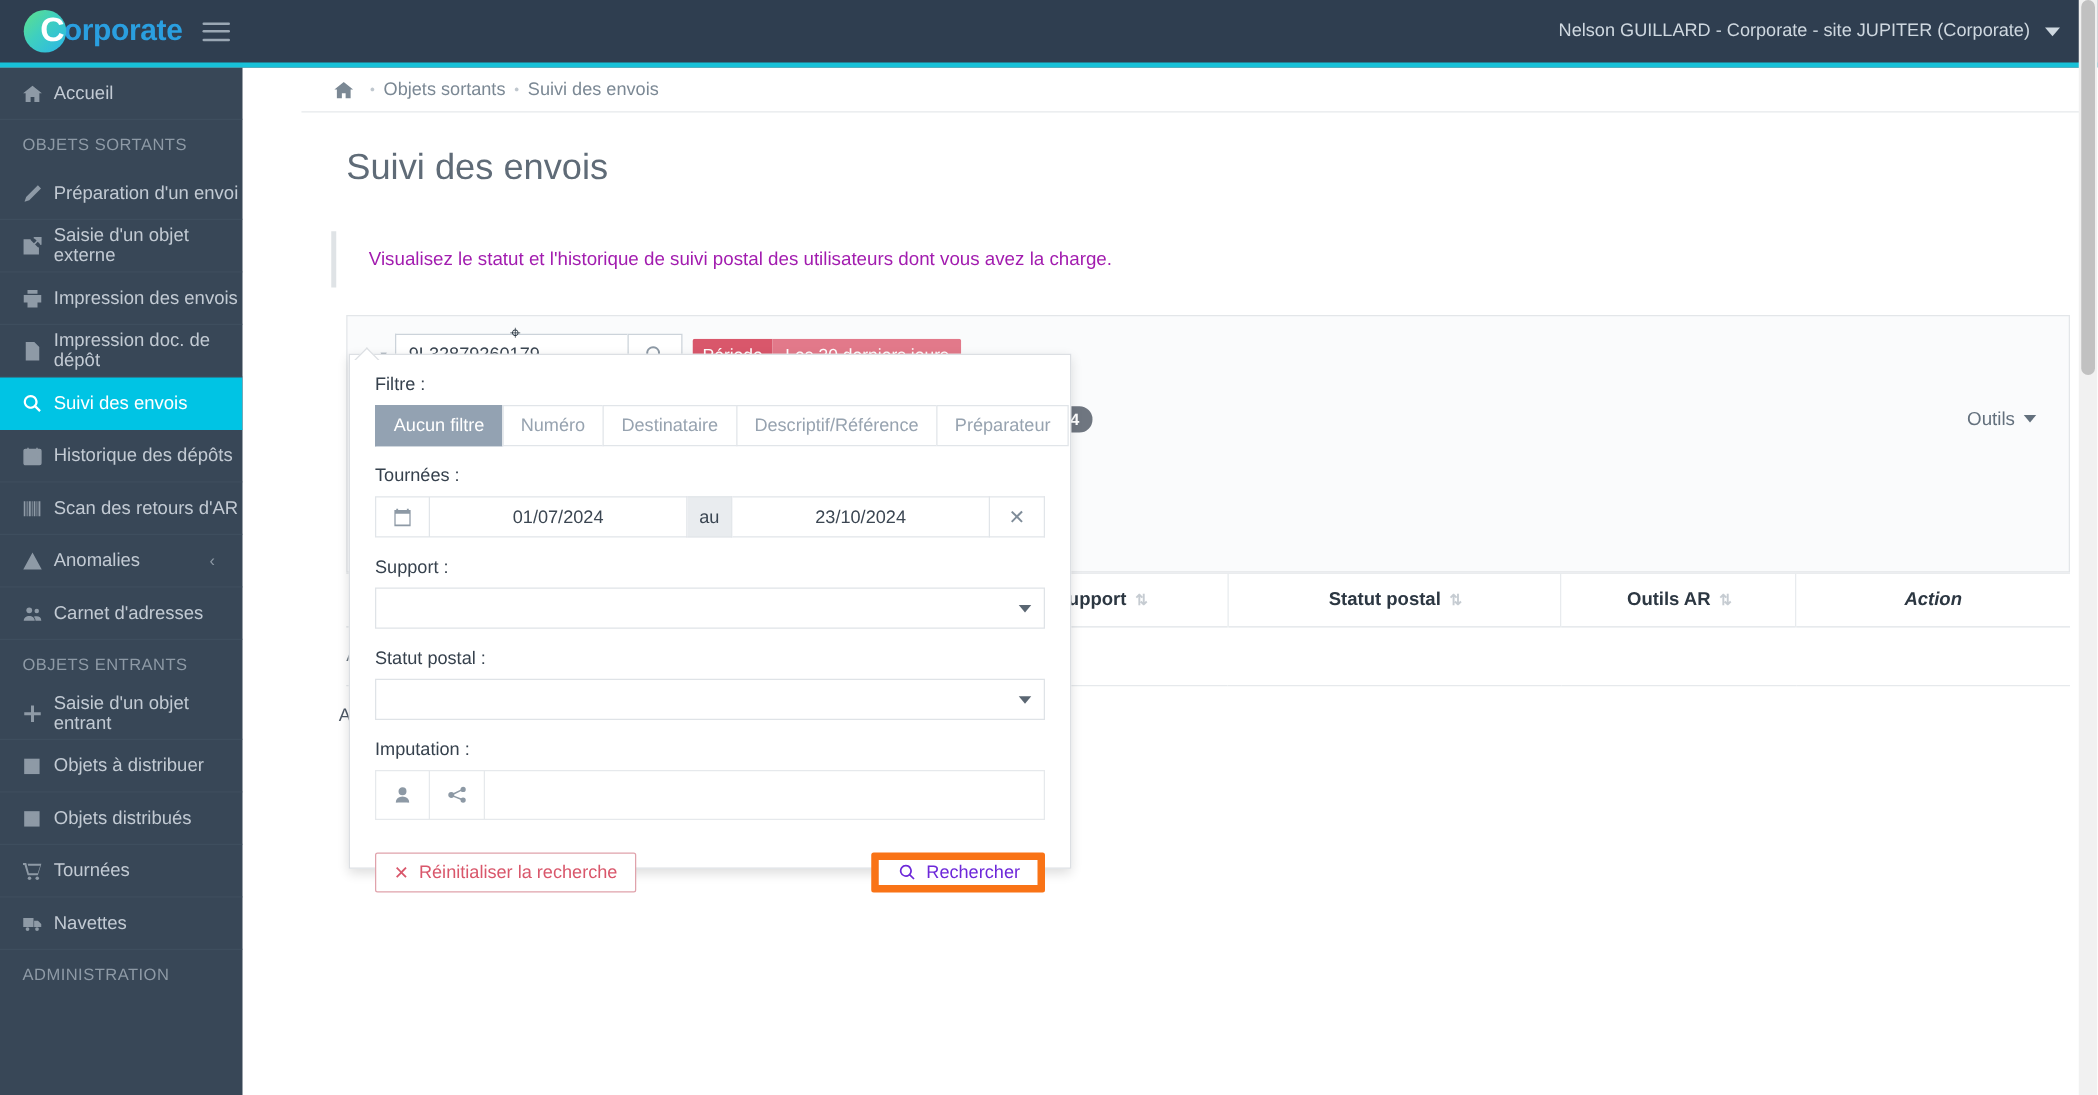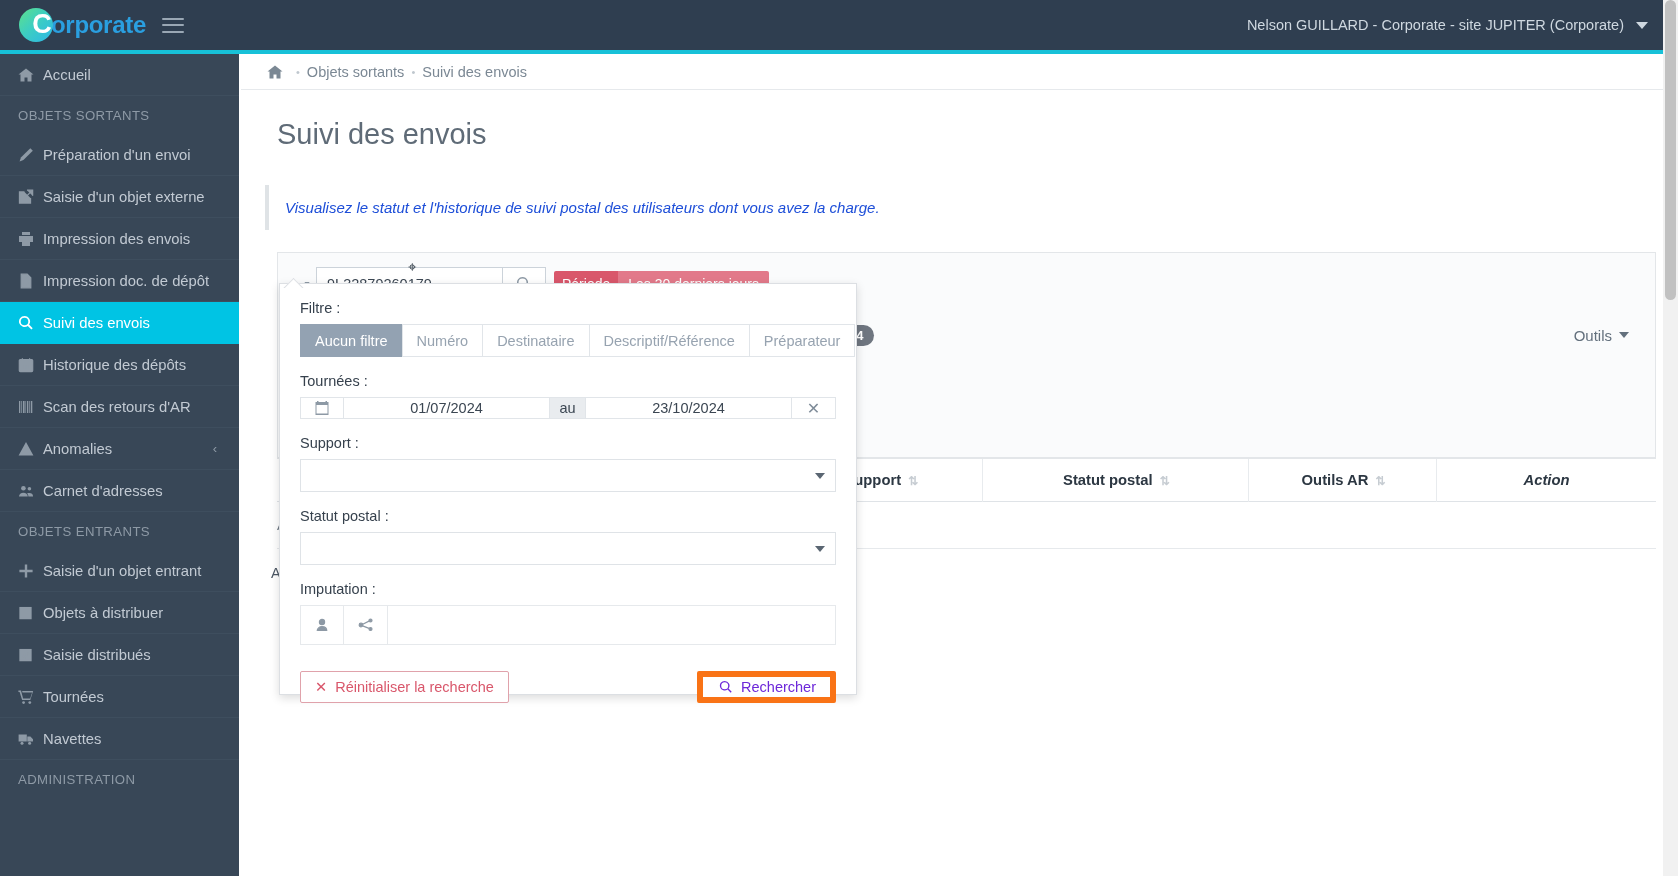--- a/index.html
+++ b/index.html
@@ -49,21 +49,21 @@
   }
   .user-label { color: #cfd8e0; }
   .caret-down {
     margin-left: 12px; display: inline-block;
     width: 0; height: 0; border-left: 6px solid transparent;
     border-right: 6px solid transparent; border-top: 7px solid #cfd8e0;
   }
 
   
   .sidebar {
-    position: absolute; top: 54px; left: 0; width: 239px; height: 822px;
+    position: absolute; top: 54px; left: 0; width: 194px; height: 822px;
     background: #384757; overflow: hidden; z-index: 30;
   }
   .nav-item {
     display: flex; align-items: center; height: 42px;
     padding-left: 18px; color: #c2cad3; font-size: 14.8px;
     border-bottom: 1px solid #3e4e5e; cursor: pointer; position: relative;
   }
   .nav-item .ico {
     width: 25px; display: inline-flex; align-items: center; justify-content: flex-start;
     color: #8e9aa6; flex: 0 0 25px;
@@ -91,22 +91,22 @@
   .breadcrumb .home { color: #7b8894; margin-right: 6px; display:flex; }
   .breadcrumb .sep { color: #bfc7ce; margin: 0 7px; font-size: 11px; }
   .breadcrumb a { color: #7b8894; text-decoration: none; }
 
   .page-title {
     font-size: 29px; color: #5f6b77; font-weight: normal;
     margin: 28px 0 0 36px;
   }
 
   .info-block {
-    margin: 34px 0 0 24px; padding: 14px 0 14px 16px;
-    border-left: 4px solid #dfe3e6; color: #1d4ed8; font-size: 15px; font-style: italic;
+    margin: 34px 0 0 24px; padding: 14px 0 14px 26px;
+    border-left: 4px solid #dfe3e6; color: #a21caf; font-size: 15px;
   }
 
   
   .panel {
     margin: 22px 22px 0 36px; border: 1px solid #e3e6e9; background: #fafbfc;
     position: relative; height: 206px;
   }
   .search-row { display: flex; align-items: center; padding: 14px 0 0 20px; }
   .collapse-caret {
     width: 18px; height: 28px; display: flex; align-items: center; justify-content: center;
@@ -173,21 +173,21 @@
   .tabs { display: flex; height: 33px; margin-bottom: 16px; }
   .tab {
     flex: 0 0 auto; display: flex; align-items: center; justify-content: center;
     padding: 0 14px; font-size: 14.5px; color: #97a3b0;
     border: 1px solid #e1e5e9; border-right: none; background: #ffffff;
     cursor: pointer; white-space: nowrap;
   }
   .tab:last-child { border-right: 1px solid #e1e5e9; }
   .tab.active { background: #93a2b2; color: #ffffff; border-color: #93a2b2; }
 
-  .date-row { display: flex; height: 22px; margin-bottom: 16px; }
+  .date-row { display: flex; height: 33px; margin-bottom: 16px; }
   .date-ico {
     width: 44px; border: 1px solid #e1e5e9; display: flex;
     align-items: center; justify-content: center; color: #8d99a5; background: #ffffff;
     cursor: pointer;
   }
   .date-inp {
     flex: 1; border: 1px solid #e1e5e9; border-left: none; background: #ffffff;
     display: flex; align-items: center; justify-content: center;
     font-size: 14.5px; color: #3b4652; cursor: text;
   }
@@ -387,21 +387,21 @@
         </span>
         <span>Objets à distribuer</span>
       </div>
       <div class="nav-item">
         <span class="ico">
           <svg class="i" viewBox="0 0 16 16" fill="none" stroke="currentColor" stroke-width="1.3">
             <rect x="2" y="2.6" width="11" height="11"></rect>
             <path d="M4.6 8.2 6.9 10.5 11 5.6"></path>
           </svg>
         </span>
-        <span>Saisie distribués</span>
+        <span>Objets distribués</span>
       </div>
       <div class="nav-item">
         <span class="ico">
           <svg class="i" viewBox="0 0 16 16">
             <path d="M0.4 1.4h2.6l2.1 8.2h7.1l1.9-6H4.5l-.4-1.6h11l-2.8 9.1H4.1L1.6 2.9H0.4z"></path>
             <circle cx="5.6" cy="13.6" r="1.4"></circle>
             <circle cx="11.8" cy="13.6" r="1.4"></circle>
           </svg>
         </span>
         <span>Tournées</span>

